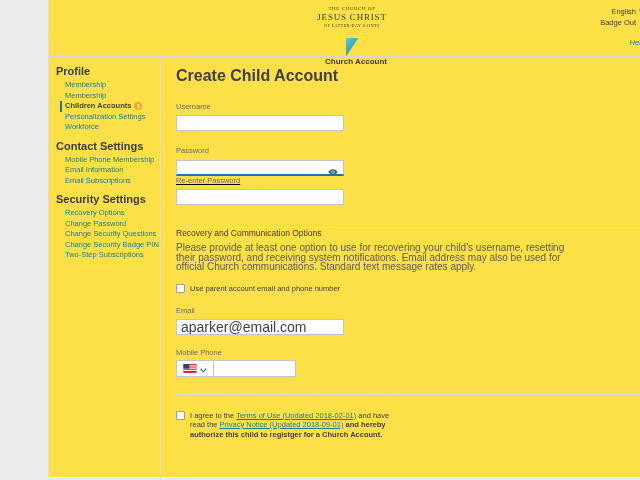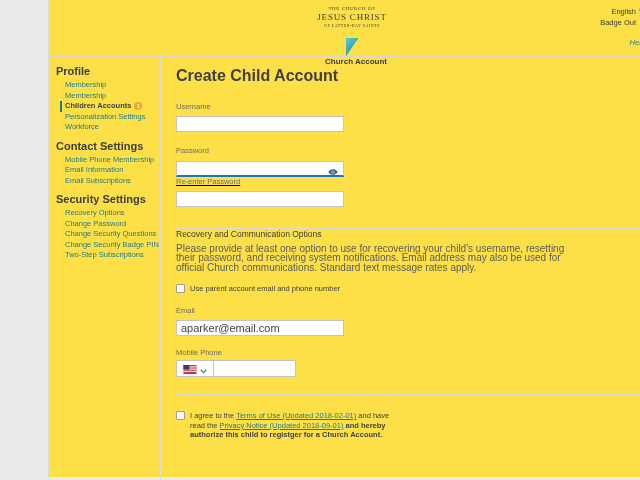--- a/index.html
+++ b/index.html
@@ -37,21 +37,21 @@
   .side-item.active { color:#414042; font-weight:bold; border-left:2px solid #177e91; padding-left:3px; margin-left:4px; }
   .badge { display:inline-block; width:8px; height:8px; line-height:8px; border-radius:50%;
            background:#f5a71d; color:#fff; font-size:5.5px; text-align:center; vertical-align:middle; margin-left:3px; }
 
   
   .content { flex:1; padding:10px 7px 0 15px; }
   .page-title { font-size:16px; font-weight:700; color:#414042; }
   .subtitle { font-size:8.5px; color:#414042; margin-top:11px; }
   .field { margin-top:14px; }
   .field-label { display:block; font-size:7.5px; color:#6b6b6b; margin-bottom:3px; }
-  .text-input { width:168px; height:16px; border:1px solid #c4c4c4; background:#fff; font-size:11px;
+  .text-input { width:168px; height:16px; border:1px solid #c4c4c4; background:#fff; font-size:14px;
                 color:#414042; padding:0 4px; outline:none; border-radius:0; }
   .pw-wrap { position:relative; width:168px; }
   .pw-wrap .text-input { width:100%; border-bottom:2px solid #1779ba; }
   .eye { position:absolute; right:5px; top:4px; cursor:pointer; }
   .divider { border:none; border-top:1px solid #dcdcdc; margin-top:21px; }
   .section-heading { font-size:8.5px; font-weight:normal; color:#3c3c3c; }
   .para { font-size:10px; color:#5b5b5b; line-height:9.5px; margin-top:5px; max-width:404px; }
   .check-row { display:flex; align-items:flex-start; gap:5px; margin-top:12px; }
   .checkbox { width:9px; height:9px; border:1px solid #9b9b9b; background:#fff; border-radius:1px; flex:none; cursor:pointer; }
   .check-label { font-size:7.5px; color:#414042; line-height:9px; }

